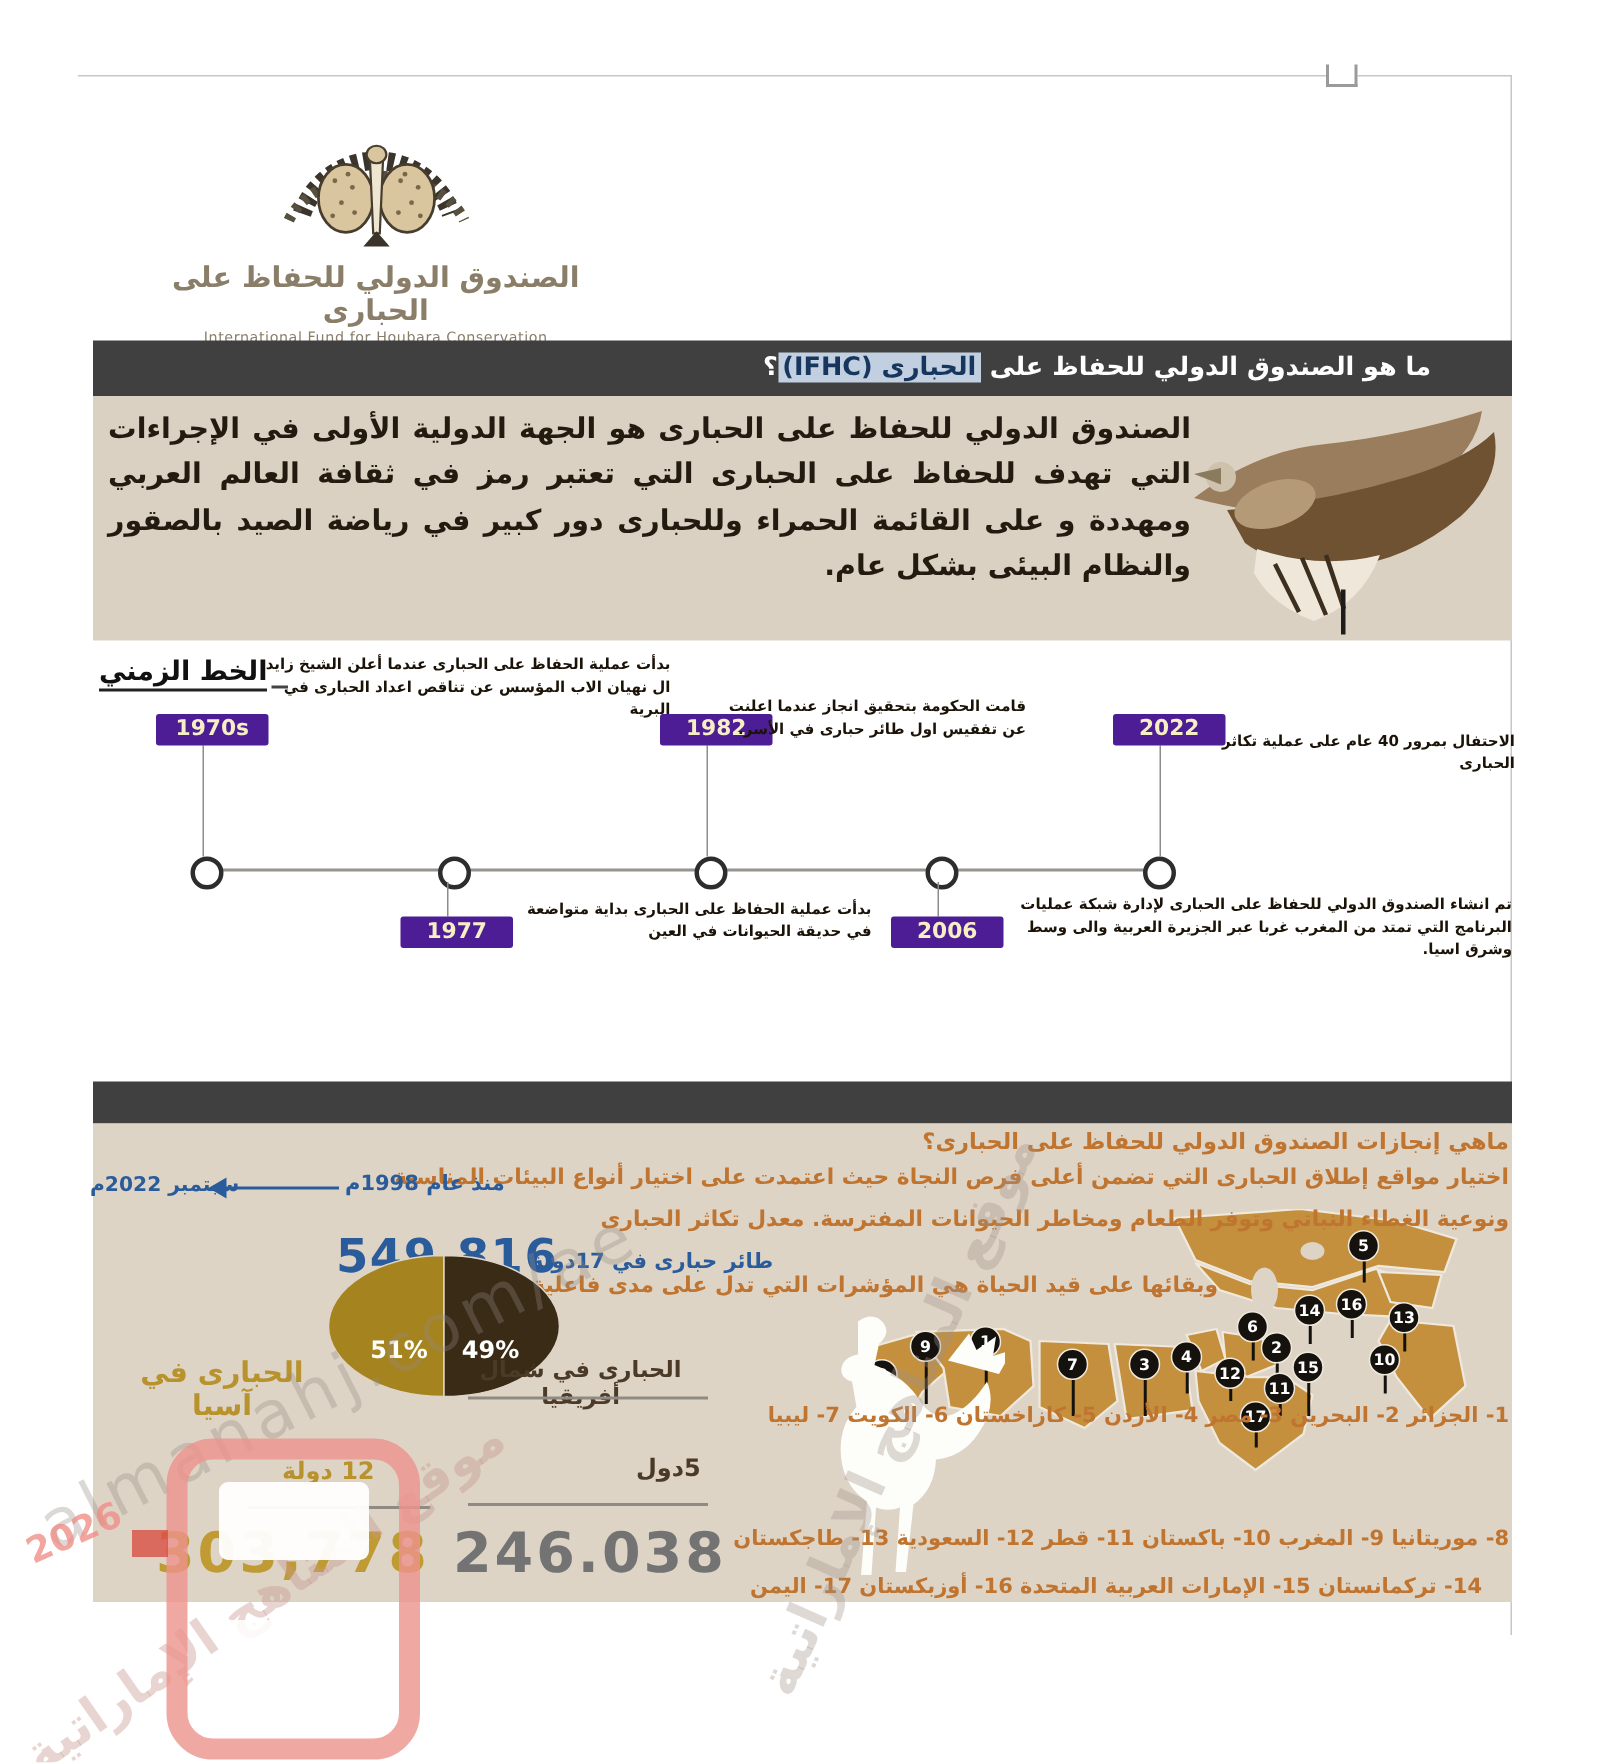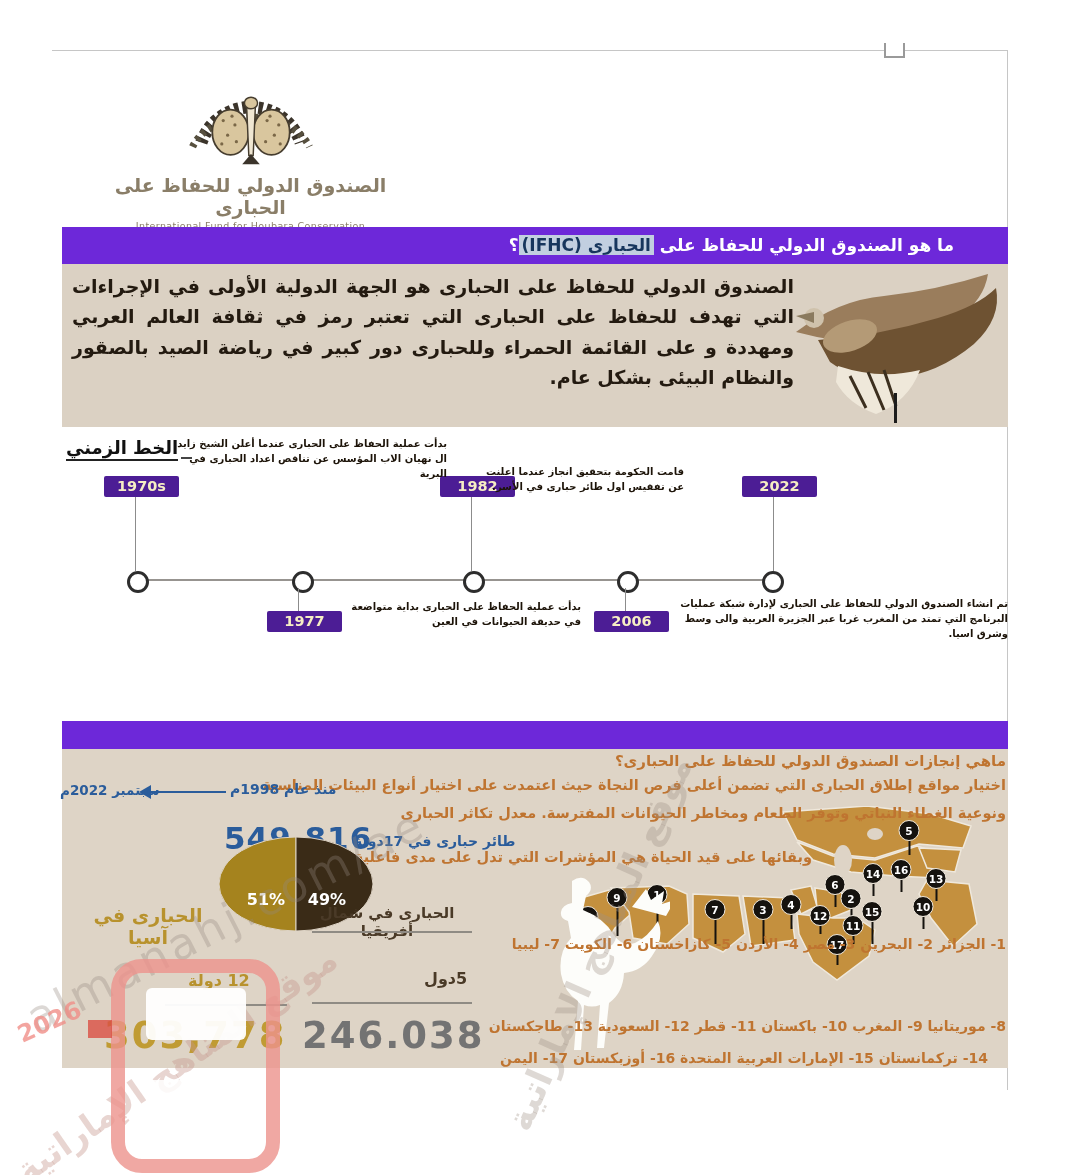--- a/index.html
+++ b/index.html
@@ -9,21 +9,21 @@
   .rtl{direction:rtl;unicode-bidi:embed;}
   
   .top-rule{left:52px;top:50px;width:956px;height:1px;background:#c6c6c6;}
   .top-square{left:884px;top:43px;width:17px;height:13px;background:#fff;border:2px solid #9a9a9a;border-top:none;}
   .right-rule{left:1007px;top:50px;width:1px;height:1040px;background:#c6c6c6;}
   
   .logo-wrap{left:103px;top:84px;width:295px;text-align:center;}
   .logo-ar{font-size:19px;font-weight:bold;color:#8a7e68;margin-top:2px;}
   .logo-en{font-size:9.5px;color:#8a7e68;letter-spacing:.4px;margin-top:2px;}
   
-  .bar{left:62px;width:946px;background:#6d28d9;}
+  .bar{left:62px;width:946px;background:#404040;}
   .bar1{top:227px;height:37px;}
   .bar2{top:721px;height:28px;}
   .bar1-text{line-height:37px;padding-right:54px;color:#fff;font-weight:bold;font-size:17px;text-align:right;}
   .hl{background:#c2cfe0;color:#17365d;padding:0 3px;}
   
   .panel{left:62px;width:946px;background:#dbd1c3;}
   .panel1{top:264px;height:163px;}
   .panel2{top:749px;height:319px;background:#ded4c6;}
   .intro-para{left:72px;top:271px;width:722px;font-size:19px;line-height:1.6;font-weight:bold;
               color:#231a10;text-align:justify;}
@@ -157,20 +157,21 @@
   <div class="abs badge" style="left:104px;top:476px;">1970s</div>
   <div class="abs badge" style="left:267px;top:611px;">1977</div>
   <div class="abs badge" style="left:440px;top:476px;">1982</div>
   <div class="abs badge" style="left:594px;top:611px;">2006</div>
   <div class="abs badge" style="left:742px;top:476px;">2022</div>
 
   <div class="abs tl-text rtl" style="left:175px;top:436px;width:272px;">بدأت عملية الحفاظ على الحبارى عندما أعلن الشيخ زايد ال نهيان الاب المؤسس عن تناقص اعداد الحبارى في البرية</div>
   <div class="abs tl-text rtl" style="left:335px;top:599px;width:246px;">بدأت عملية الحفاظ على الحبارى بداية متواضعة في حديقة الحيوانات في العين</div>
   <div class="abs tl-text rtl" style="left:482px;top:464px;width:202px;">قامت الحكومة بتحقيق انجاز عندما اعلنت عن تفقيس اول طائر حبارى في الأسر.</div>
   <div class="abs tl-text rtl" style="left:660px;top:596px;width:348px;">تم انشاء الصندوق الدولي للحفاظ على الحبارى لإدارة شبكة عمليات البرنامج التي تمتد من المغرب غربا عبر الجزيرة العربية والى وسط وشرق اسيا.</div>
+  <div class="abs tl-text rtl" style="left:810px;top:487px;width:200px;">الاحتفال بمرور 40 عام على عملية تكاثر الحبارى</div>
 
   <div class="abs bar bar2"></div>
   <div class="abs panel panel2"></div>
 
   <div class="abs map-wrap">
     <svg width="438" height="188" viewBox="0 0 438 188">
       <g fill="#c4903e" stroke="#efe8dc" stroke-width="1.5">
         <path d="M6 92 L34 84 L52 92 L56 108 L40 122 L26 146 L4 156 L0 126 Z"></path>
         <path d="M36 82 L94 80 L112 88 L114 118 L92 138 L58 132 L54 106 Z"></path>
         <path d="M118 88 L164 90 L170 128 L148 146 L118 132 Z"></path>

